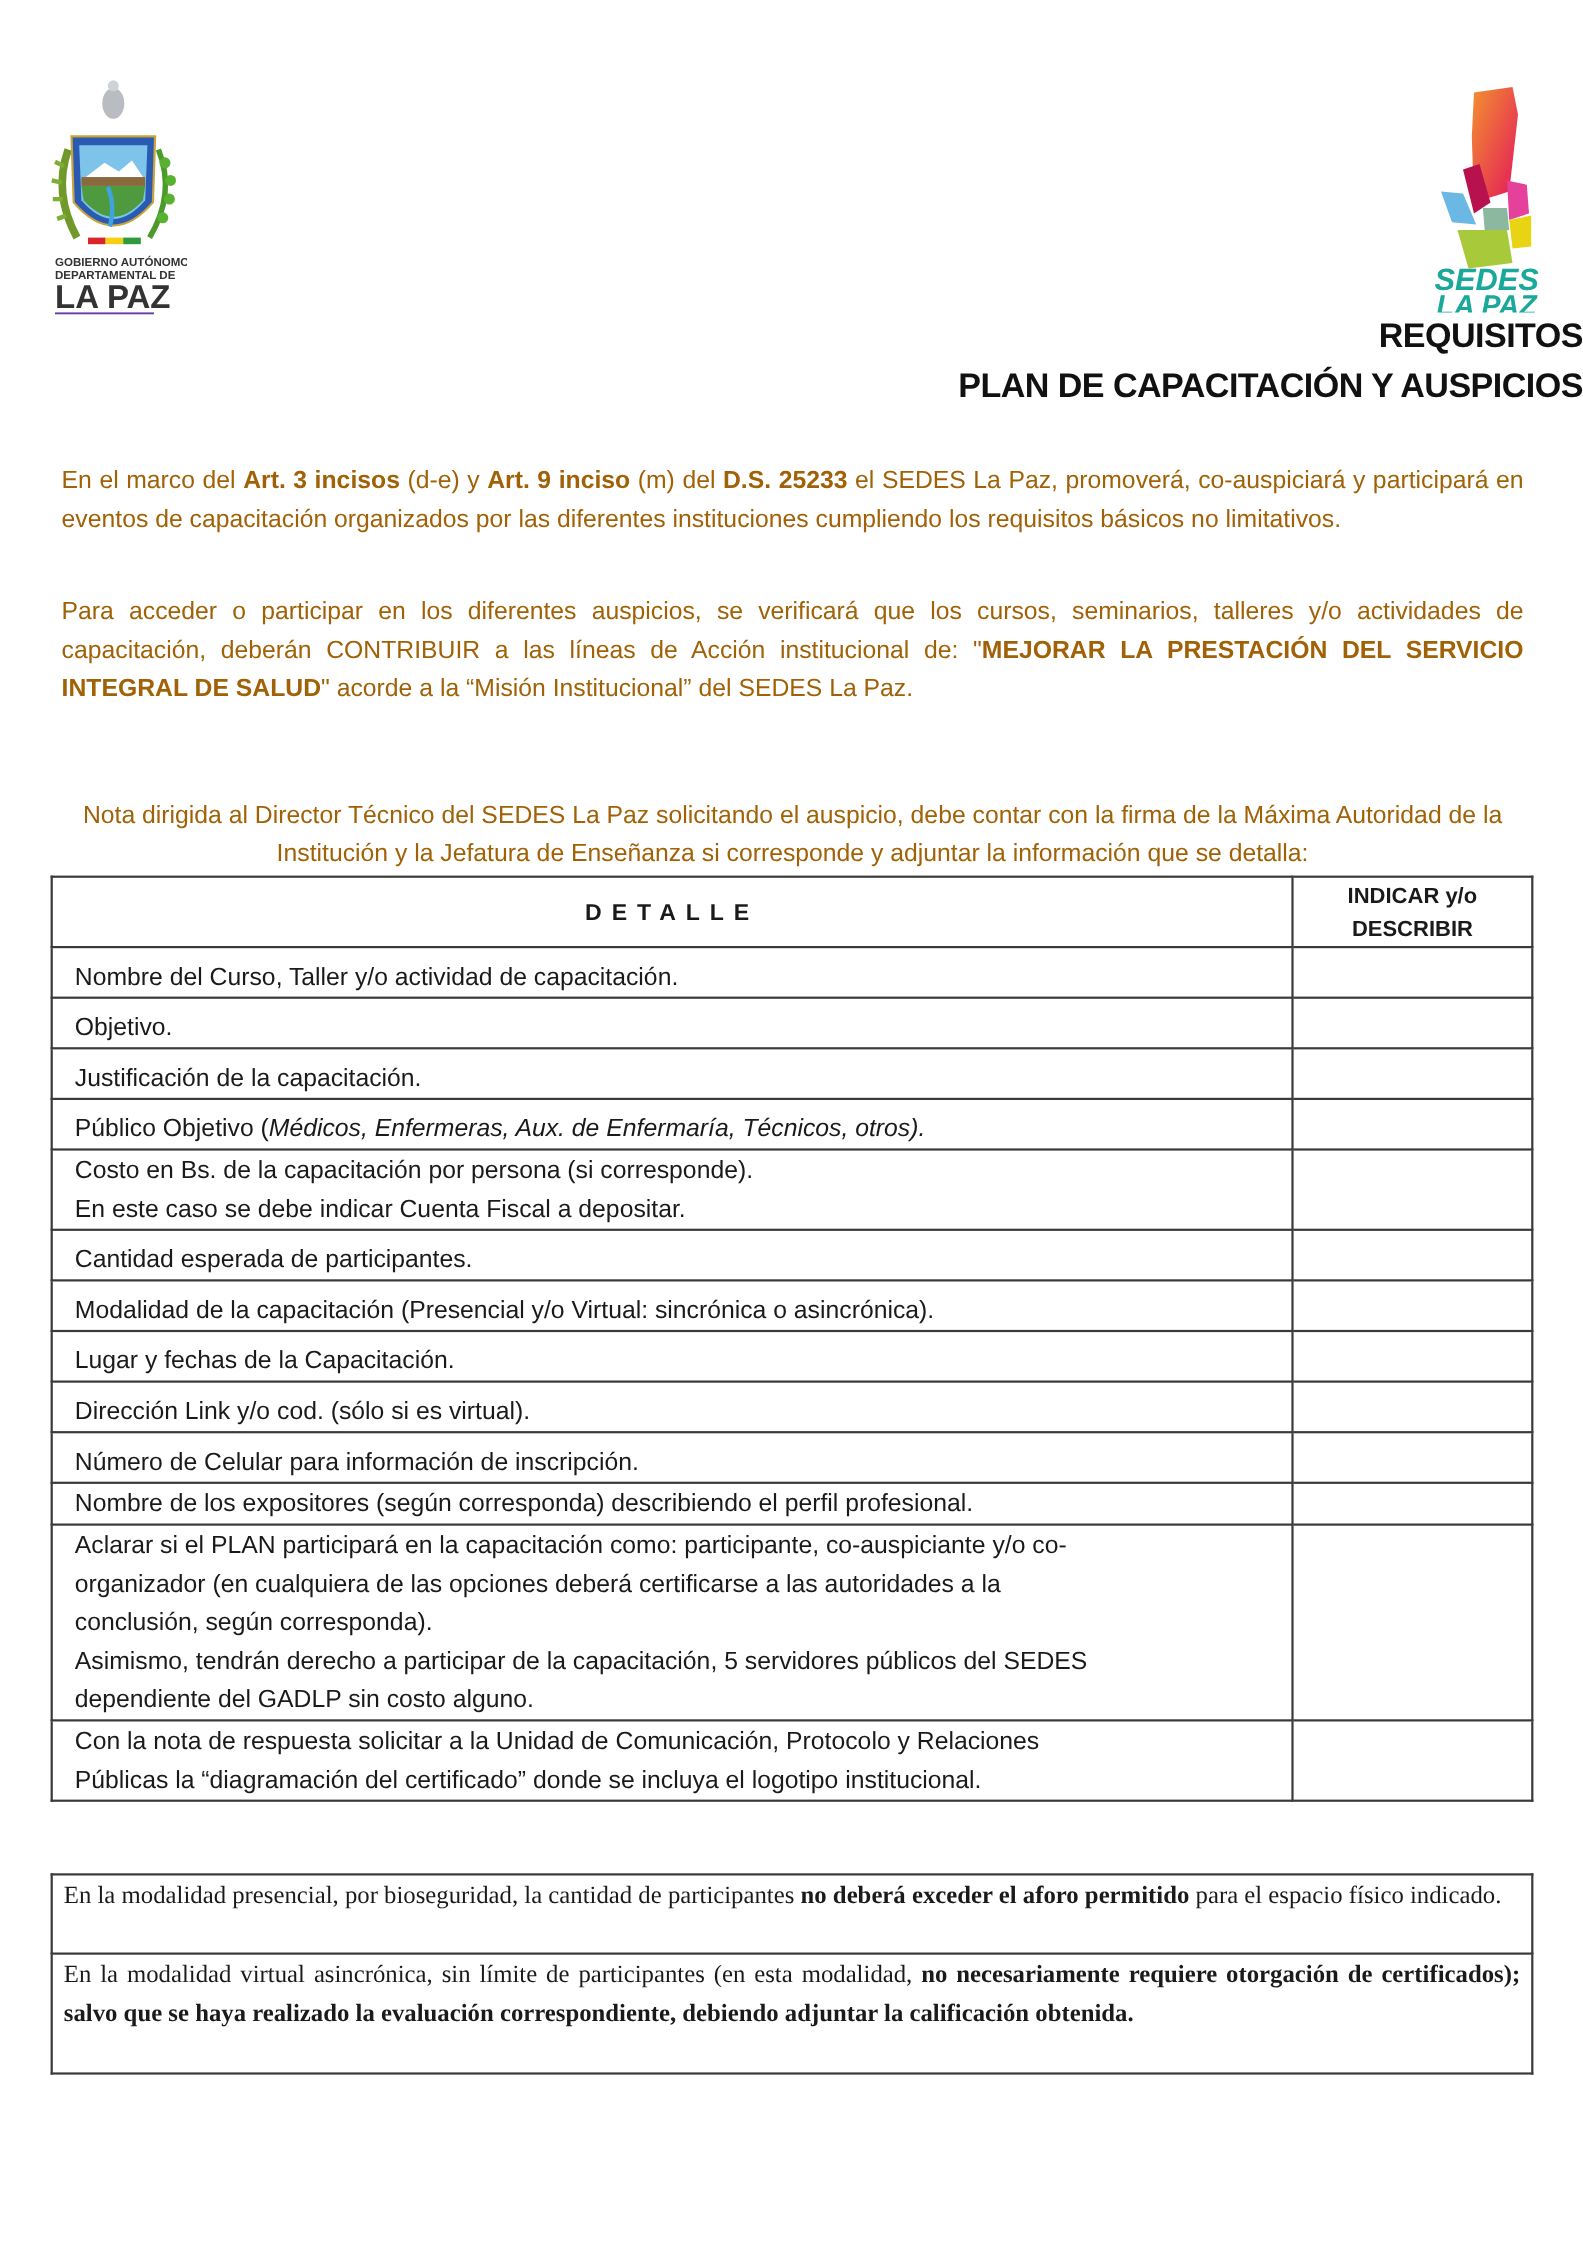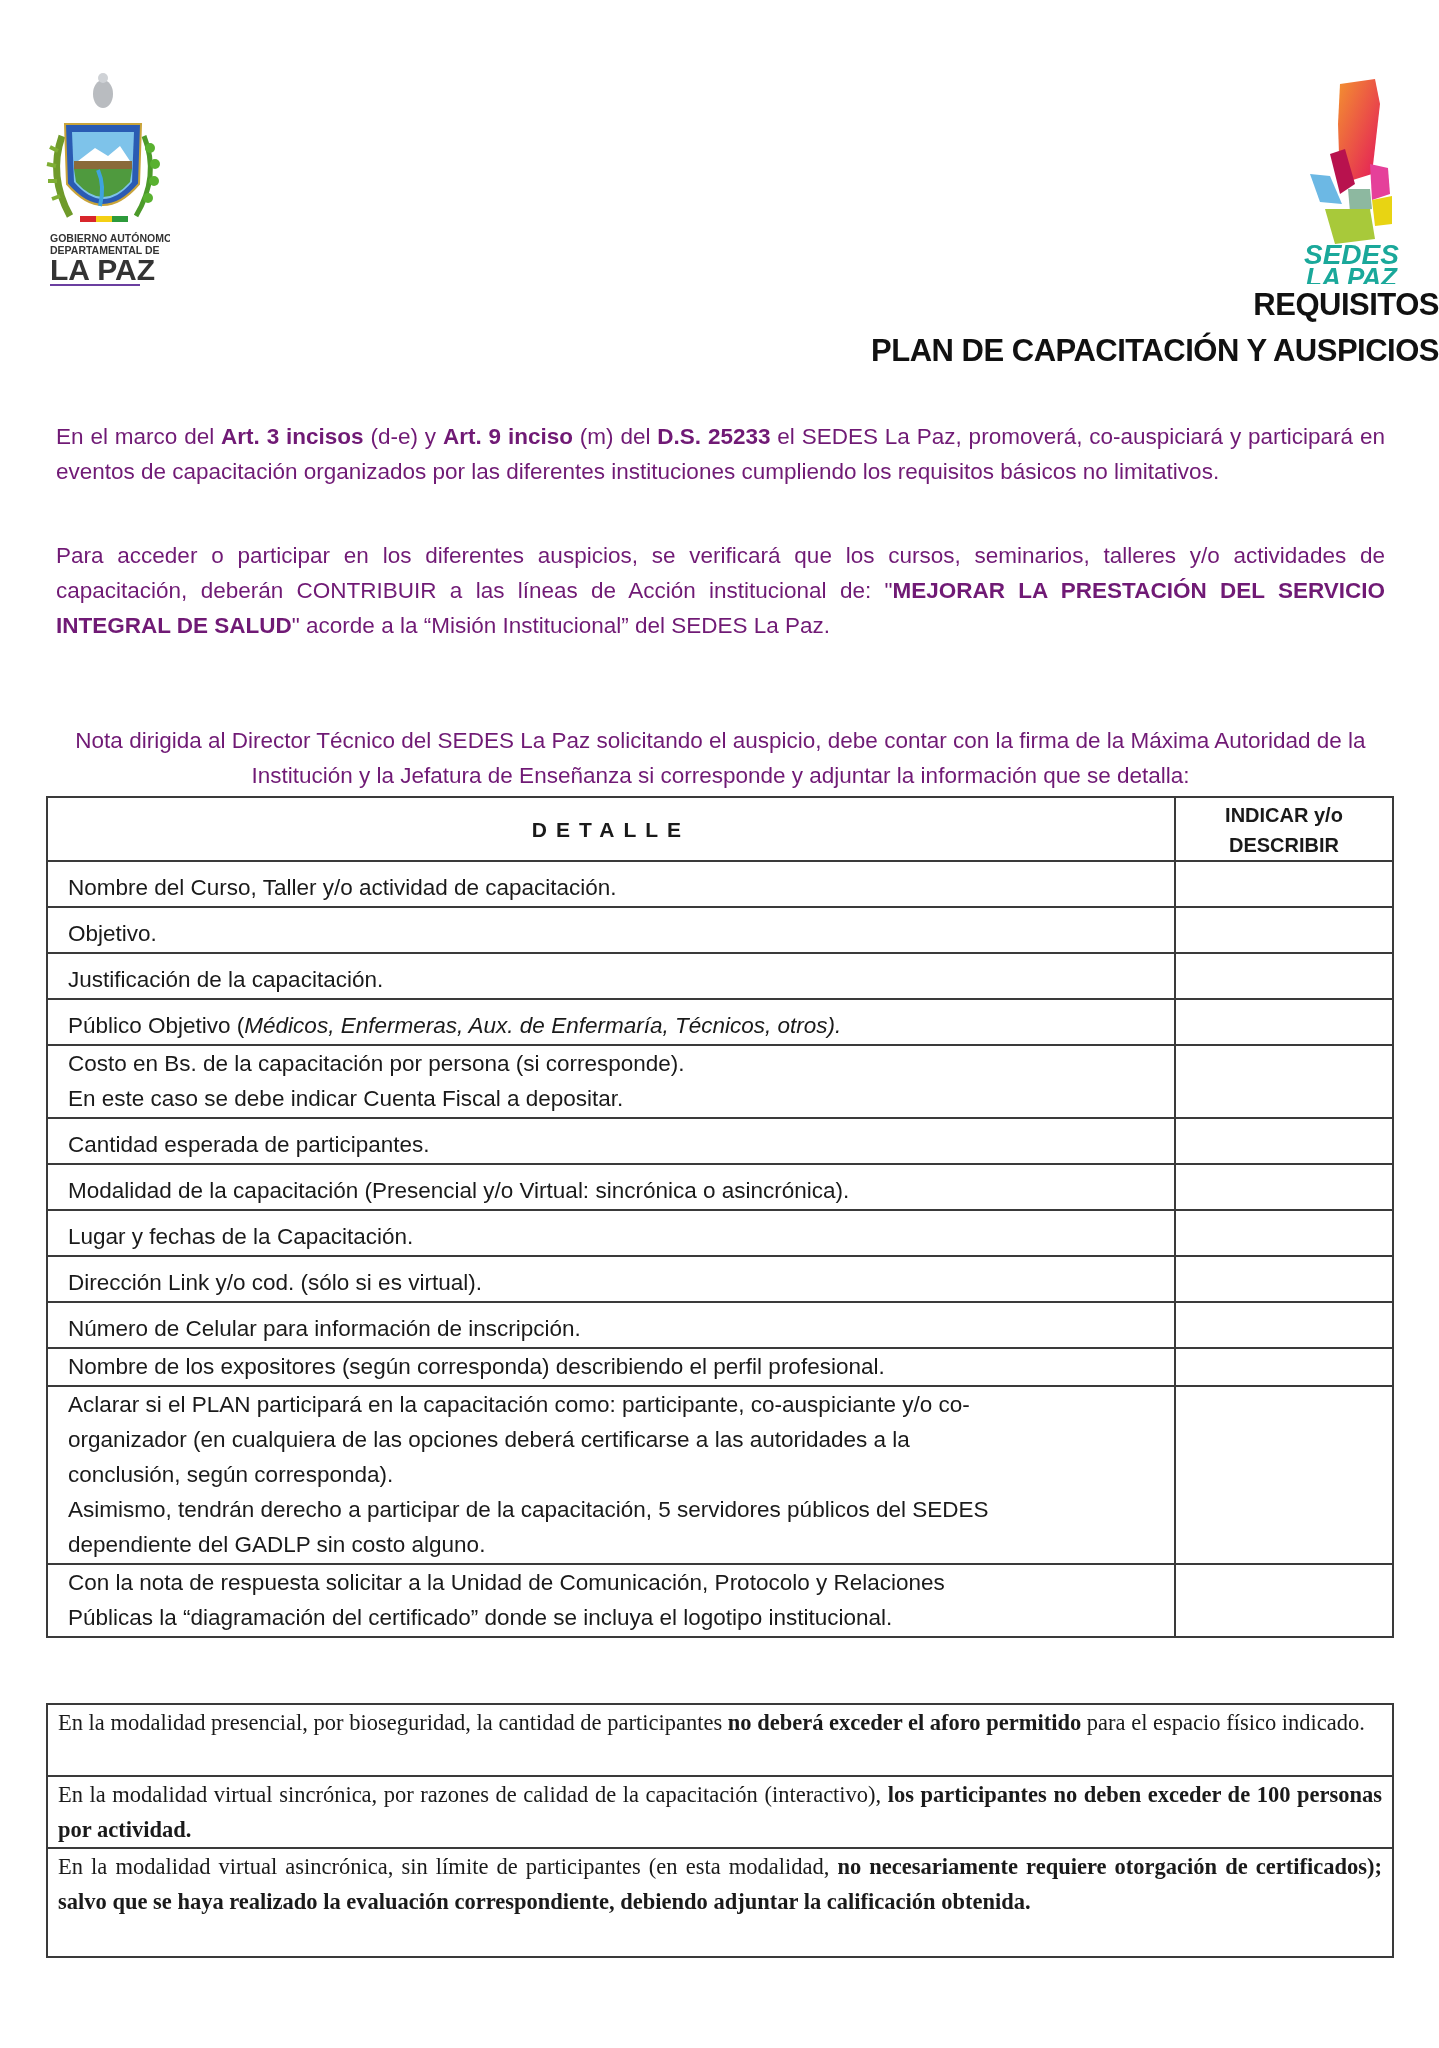--- a/index.html
+++ b/index.html
@@ -5,21 +5,21 @@
   html, body { margin: 0; padding: 0; background: #ffffff; }
   body { width: 1439px; height: 2048px; position: relative; overflow: hidden;
          font-family: "Liberation Sans", "DejaVu Sans", sans-serif; color: #111; }
   .logo-left { position: absolute; left: 40px; top: 66px; width: 130px; height: 220px; }
   .logo-right { position: absolute; left: 1300px; top: 64px; width: 110px; height: 220px; }
   .title { position: absolute; left: 0; width: 1439px; text-align: right; font-weight: bold;
            font-size: 31px; letter-spacing: -0.5px; color: #111; }
   .title.t1 { top: 287px; }
   .title.t2 { top: 333px; }
   .para { position: absolute; left: 56px; width: 1329px; font-size: 22.5px; line-height: 35px;
-          text-align: justify; color: #701a75; }
+          text-align: justify; color: #a16207; }
   .para b { font-weight: bold; }
   .p1 { top: 419px; }
   .p2 { top: 538px; }
   .p3 { top: 723px; text-align: center; }
   table.grid { position: absolute; left: 46px; width: 1348px; border-collapse: collapse; }
   table.grid td, table.grid th { border: 2.5px solid #3a3a3a; padding: 0 10px; font-size: 22.5px;
            line-height: 35px; vertical-align: bottom; text-align: left; font-weight: normal; color:#1a1a1a; }
   table.main { top: 796px; }
   table.main th.detail { height: 62px; text-align: center; font-weight: bold; letter-spacing: 9px;
            font-size: 21px; vertical-align: middle; }
@@ -189,20 +189,17 @@
         <td class="ans"></td>
       </tr>
     </tbody>
 </table>
 
 <table class="grid notes">
   <tbody id="notes-body">
       <tr style="height: 72px;">
         <td><span>En la modalidad presencial, por bioseguridad, la cantidad de participantes </span><b>no deberá exceder el aforo permitido</b><span> para el espacio físico indicado.</span></td>
       </tr>
-      <tr style="height: 72px;">
-        <td><span>En la modalidad virtual sincrónica, por razones de calidad de la capacitación (interactivo), </span><b>los participantes no deben exceder de 100 personas por actividad.</b></td>
-      </tr>
       <tr style="height: 109px;">
         <td><span>En la modalidad virtual asincrónica, sin límite de participantes (en esta modalidad, </span><b>no necesariamente requiere otorgación de certificados); salvo que se haya realizado la evaluación correspondiente, debiendo adjuntar la calificación obtenida.</b></td>
       </tr>
     </tbody>
 </table>
 
 </body></html>

